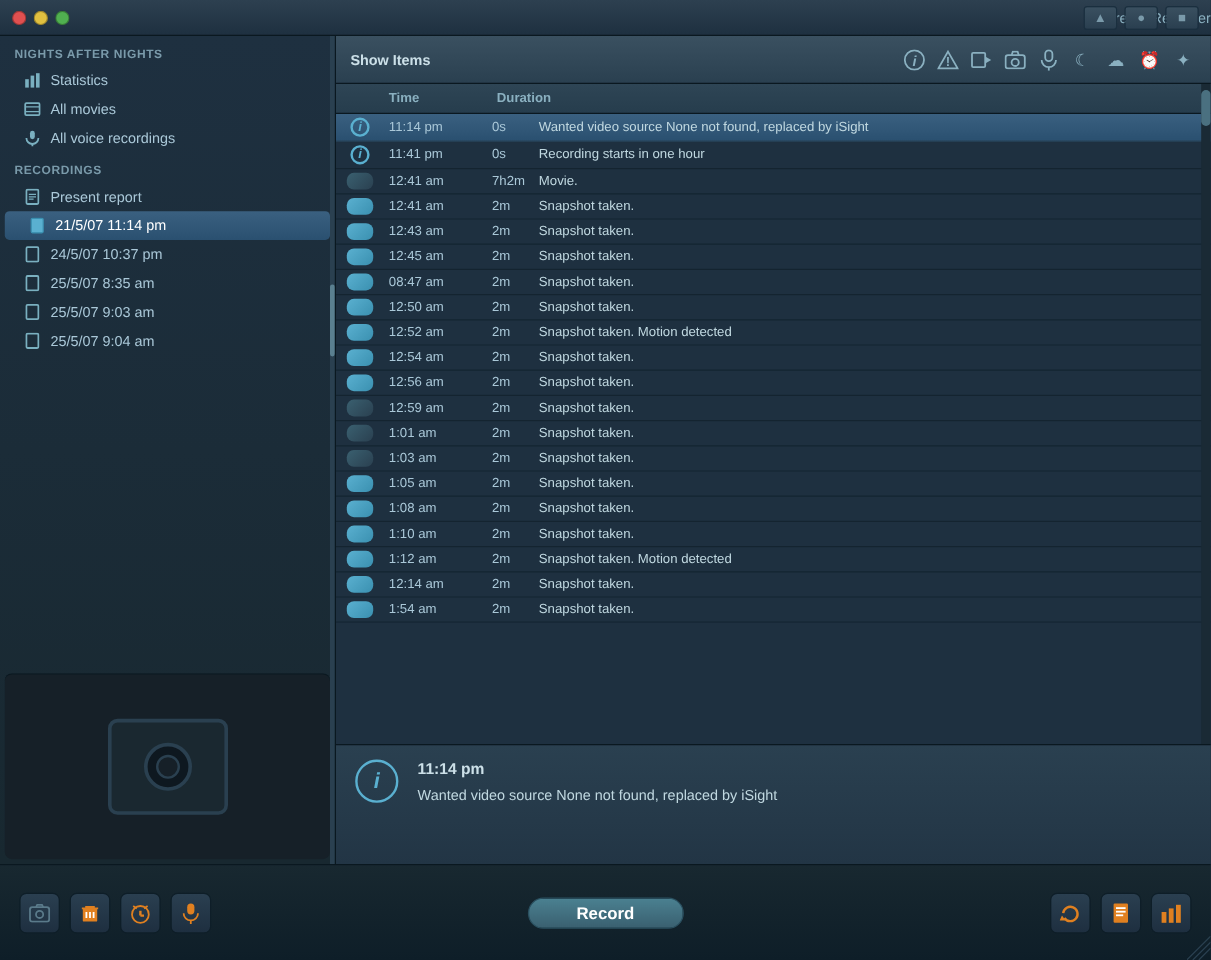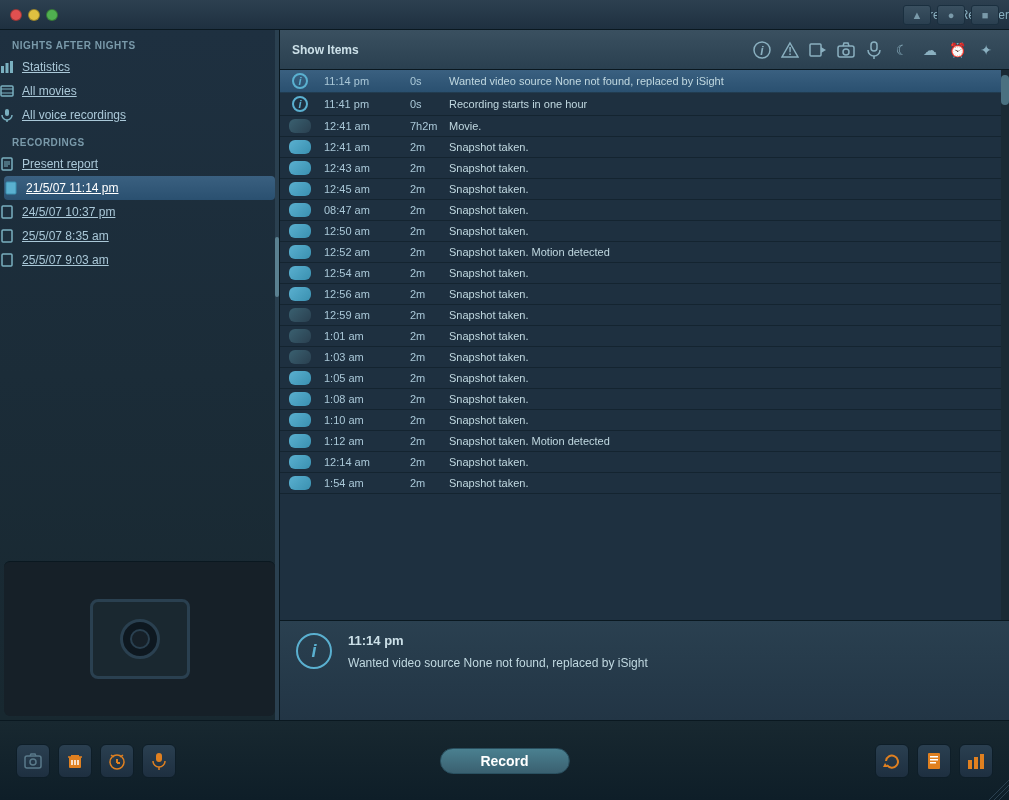--- a/index.html
+++ b/index.html
@@ -79,26 +79,25 @@
       color: #7a9aaa;
       font-size: 10px;
       font-weight: bold;
       text-transform: uppercase;
       padding: 10px 12px 4px 12px;
       letter-spacing: 0.5px;
     }
     .sidebar-item {
       display: flex;
       align-items: flex-start;
-      padding: 5px 0;
+      padding: 5px 20px;
       gap: 8px;
       cursor: pointer;
       color: #aac8d8;
       font-size: 12px;
-      text-decoration: underline;
     }
     .sidebar-item.active {
       background: linear-gradient(to bottom, #3a6080, #2a5070);
       color: #ffffff;
       border-radius: 4px;
       margin: 0 4px;
     }
     .sidebar-icon {
       width: 14px; height: 14px;
       display: flex; align-items: center; justify-content: center;
@@ -472,20 +471,28 @@
         <span>25/5/07 8:35 am</span>
       </div>
       <div class="sidebar-item">
         <div class="sidebar-icon">
           <svg width="12" height="14" viewBox="0 0 12 14">
               <rect x="1" y="1" width="10" height="12" rx="1" fill="none" stroke="#7ab0c0" stroke-width="1.5"></rect>
             </svg>
         </div>
         <span>25/5/07 9:03 am</span>
       </div>
+      <div class="sidebar-item">
+        <div class="sidebar-icon">
+          <svg width="12" height="14" viewBox="0 0 12 14">
+              <rect x="1" y="1" width="10" height="12" rx="1" fill="none" stroke="#7ab0c0" stroke-width="1.5"></rect>
+            </svg>
+        </div>
+        <span>25/5/07 9:04 am</span>
+      </div>
     </div>
 
     <div class="camera-preview">
       <div class="camera-icon-big">
         <div class="camera-lens">
           <div class="camera-lens-inner"></div>
         </div>
       </div>
     </div>
 
@@ -532,20 +539,26 @@
           </svg>
         </div>
         <div class="filter-icon" title="Night">☾</div>
         <div class="filter-icon" title="Cloud">☁</div>
         <div class="filter-icon" title="Alarm">⏰</div>
         <div class="filter-icon" title="Bookmark">✦</div>
       </div>
     </div>
 
     <div class="table-container" style="position:relative; flex:1;">
+      <div class="table-header">
+        <div class="col-icon th"></div>
+        <div class="col-time th">Time</div>
+        <div class="col-duration th">Duration</div>
+        <div class="col-desc th"></div>
+      </div>
       <div class="table-body" id="table-body">
       <div class="table-row selected">
     <div class="row-icon">
               <div class="ind-info">i</div>
             </div>
     <div class="row-time">11:14 pm</div>
     <div class="row-duration">0s</div>
     <div class="row-desc">Wanted video source None not found, replaced by iSight</div>
   </div>
           <div class="table-row">

